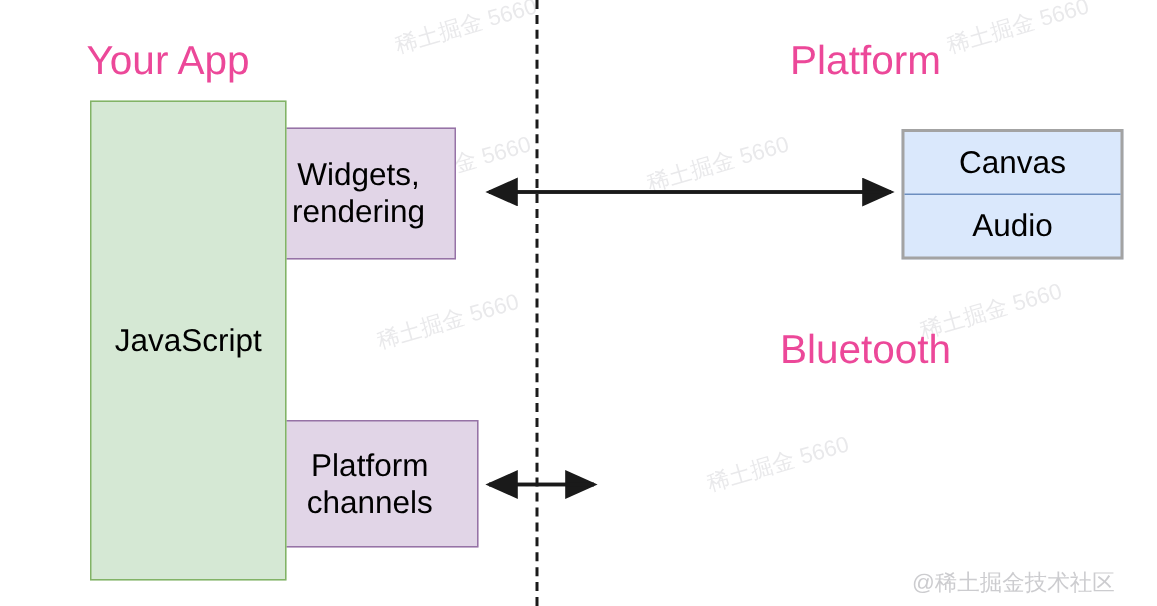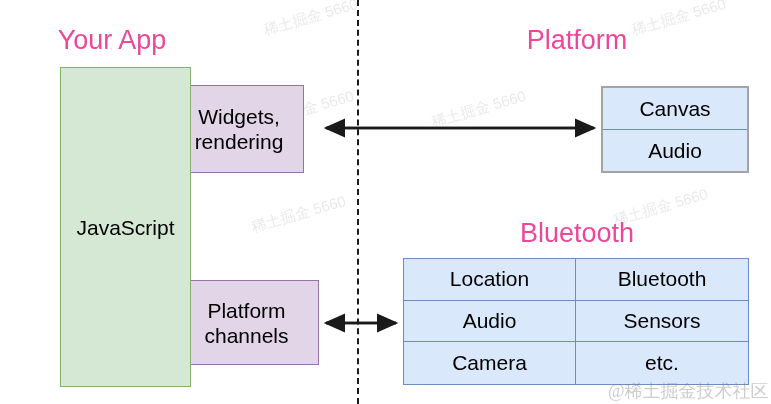--- a/index.html
+++ b/index.html
@@ -141,24 +141,24 @@
   #wm-2 { left: 630px; top: 8px; }
   #wm-3 { left: 258px; top: 100px; }
   #wm-4 { left: 430px; top: 100px; }
   #wm-5 { left: 250px; top: 205px; }
   #wm-6 { left: 612px; top: 198px; }
   #wm-7 { left: 110px; top: 300px; }
   #wm-8 { left: 470px; top: 300px; }
   #wm-brand {
     position: absolute;
     left: 608px; top: 379px;
-    font-size: 18px;
+    font-size: 15px;
     color: rgba(120,120,130,0.38);
     white-space: nowrap;
-    font-family: Liberation Serif, serif;
+    font-family: Liberation Sans, sans-serif;
     pointer-events: none;
   }
 </style>
 </head>
 <body>
 
 <div id="canvas">
 
   <div class="wm" id="wm-1">稀土掘金 5660</div>
   <div class="wm" id="wm-2">稀土掘金 5660</div>
@@ -215,36 +215,16 @@
 
   <div id="box-canvas-events">
     <div class="cell">
       <span>Canvas</span>
     </div>
     <div class="cell">
       <span>Audio</span>
     </div>
   </div>
 
-  <div id="services-table">
-    <div class="scell">
-      <span>Location</span>
-    </div>
-    <div class="scell col-last">
-      <span>Bluetooth</span>
-    </div>
-    <div class="scell">
-      <span>Audio</span>
-    </div>
-    <div class="scell col-last">
-      <span>Sensors</span>
-    </div>
-    <div class="scell row-last">
-      <span>Camera</span>
-    </div>
-    <div class="scell col-last row-last">
-      <span>etc.</span>
-    </div>
-  </div>
 
   <div id="wm-brand">@稀土掘金技术社区</div>
 
 </div>
 
 </body></html>

